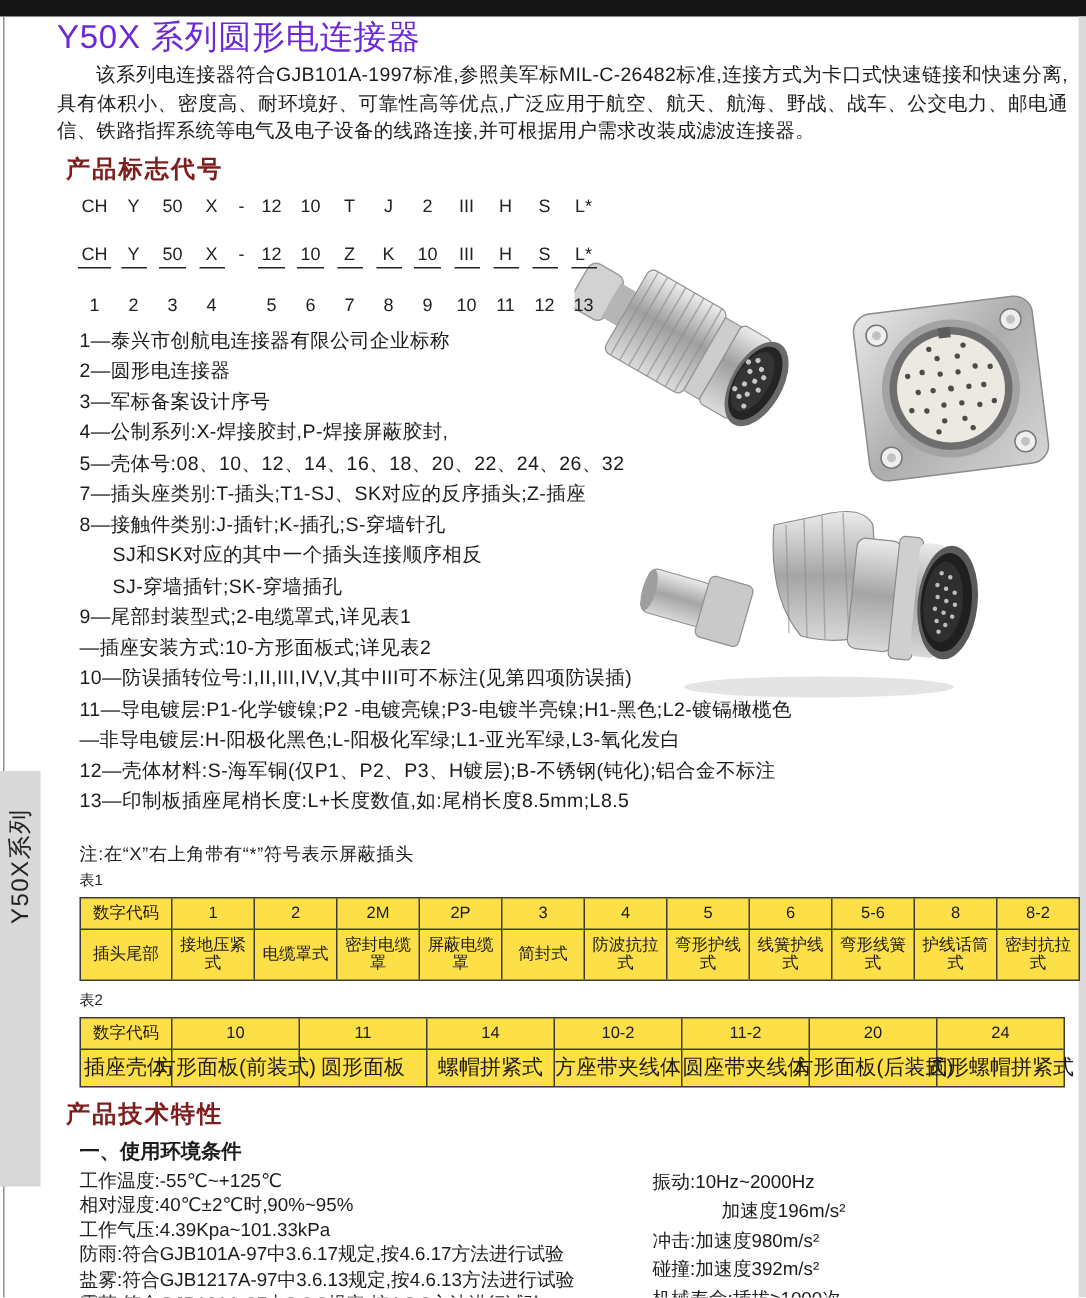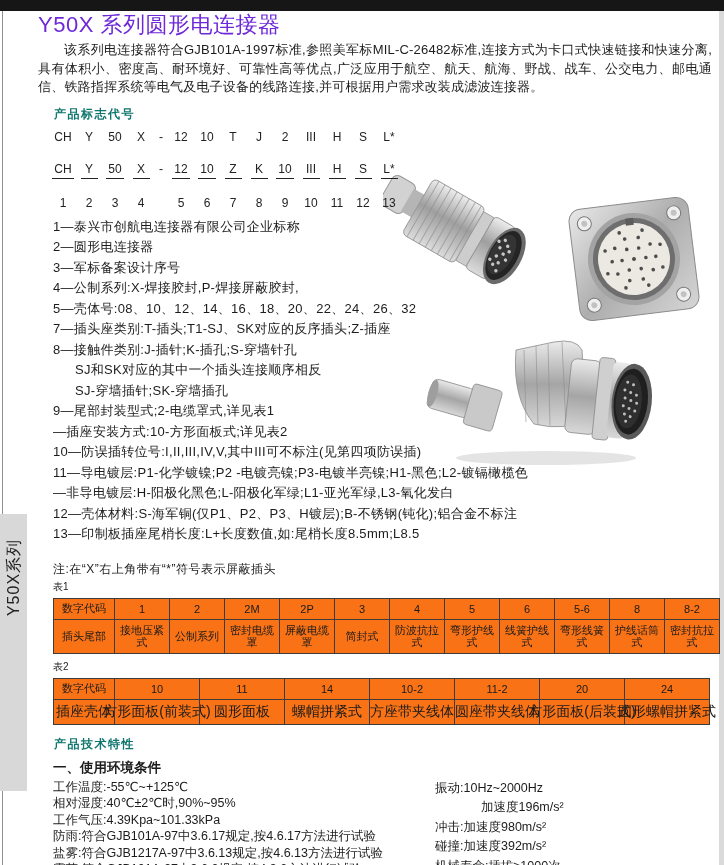--- a/index.html
+++ b/index.html
@@ -17,38 +17,38 @@
     transform:rotate(-90deg);font-size:16px;letter-spacing:1px;color:#222;white-space:nowrap;
   }
   .photo{position:absolute;z-index:0;}
   .p1{left:383px;top:168px;}
   .p2{left:550px;top:186px;}
   .p3{left:416px;top:306px;}
 
   .content{position:absolute;left:38px;top:13px;width:674px;z-index:1;}
   h1{margin:0;font-size:22px;line-height:24px;font-weight:400;letter-spacing:0.5px;color:#6d28d9;}
   .intro{margin:4px 0 0;font-size:13px;line-height:18.5px;text-indent:2em;text-align:justify;letter-spacing:0.2px;}
-  h2{margin:8px 16px 0;font-size:12px;line-height:18px;font-weight:700;letter-spacing:1.5px;color:#0f766e;}
+  h2{margin:8px 6px 0;font-size:16px;line-height:18px;font-weight:700;letter-spacing:1.5px;color:#7f1d1d;}
 
   .codes{display:flex;margin:6px 0 0 12px;}
   .codecol{width:26px;display:flex;flex-direction:column;align-items:center;font-size:12px;color:#222;gap:16px;}
   .codecol.dash{width:14px;}
   .c-top{height:17px;line-height:17px;}
   .c-mid{height:16px;line-height:15px;border-bottom:1px solid #222;min-width:13px;text-align:center;padding:0 2px;}
   .codecol.dash .c-mid{border-bottom:none;}
   .c-num{height:16px;line-height:17px;}
 
   .list{margin:6px 0 16px 15px;font-size:13px;line-height:20.5px;letter-spacing:0.3px;}
   .li{white-space:nowrap;height:20.5px;}
   .li.indent{padding-left:22px;}
   .note{margin:3px 0 0 15px;font-size:12px;letter-spacing:0.5px;height:15px;}
   .tlabel{margin:4px 0 3px 15px;font-size:10px;height:15px;}
   .tlabel.second{margin-top:6px;}
 
-  .dtable{display:flex;margin-left:15px;border:1px solid #3c3c3c;background:#f97316;width:max-content;}
+  .dtable{display:flex;margin-left:15px;border:1px solid #3c3c3c;background:#fde047;width:max-content;}
   .dcols{display:contents;}
   .dcol{display:flex;flex-direction:column;border-left:1px solid #3c3c3c;}
   .headcol{border-left:none;}
   .dcell{display:flex;align-items:center;justify-content:center;text-align:center;font-size:11px;color:#1a1a1a;}
   .dcell.code{height:20px;border-bottom:1px solid #3c3c3c;}
   .t1 .dcol{width:54px;}
   .t1 .headcol{width:60px;}
   .t1 .dcell.val{height:33px;line-height:12.5px;padding:0 2px;}
   .t2 .dcol{width:84px;}
   .t2 .headcol{width:60px;}
@@ -324,21 +324,21 @@
   <div class="dtable t1">
     <div class="dcol headcol">
       <div class="dcell code">数字代码</div>
       <div class="dcell val">插头尾部</div>
     </div>
     <div class="dcols"><div class="dcol">
         <div class="dcell code">1</div>
         <div class="dcell val">接地压紧式</div>
       </div><div class="dcol">
         <div class="dcell code">2</div>
-        <div class="dcell val">公制系列</div>
+        <div class="dcell val">电缆罩式</div>
       </div><div class="dcol">
         <div class="dcell code">2M</div>
         <div class="dcell val">密封电缆罩</div>
       </div><div class="dcol">
         <div class="dcell code">2P</div>
         <div class="dcell val">屏蔽电缆罩</div>
       </div><div class="dcol">
         <div class="dcell code">3</div>
         <div class="dcell val">简封式</div>
       </div><div class="dcol">

